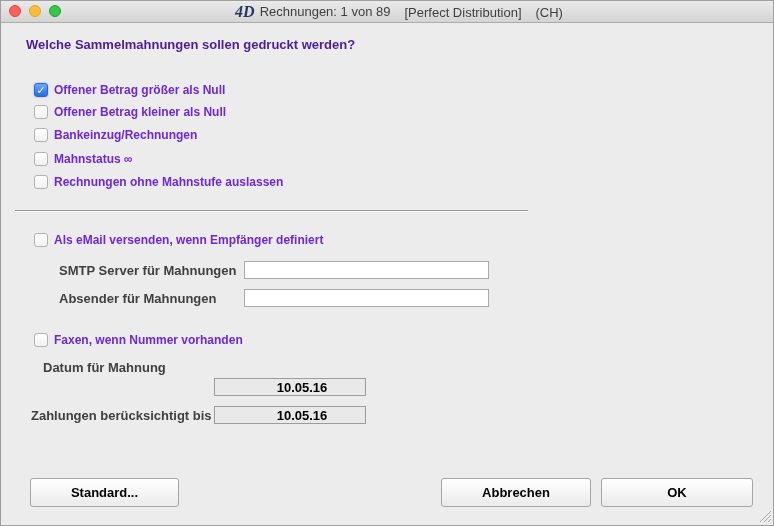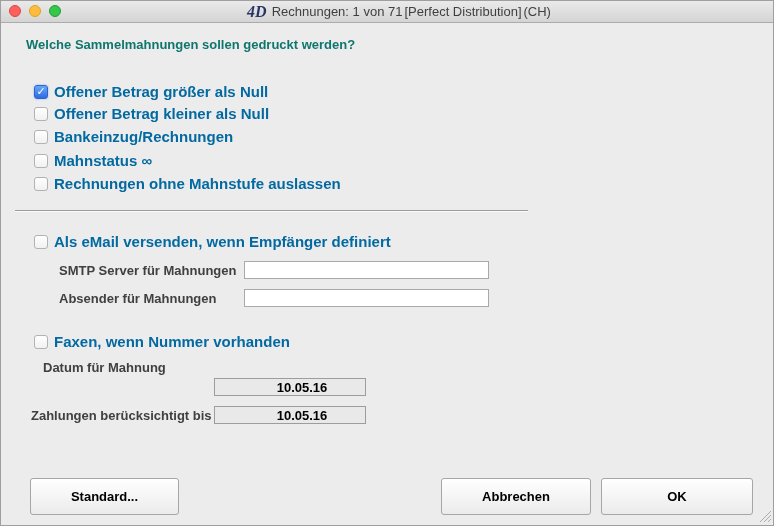--- a/index.html
+++ b/index.html
@@ -18,50 +18,50 @@
     background:linear-gradient(#eaeaea, #d4d4d4);
     border-bottom:1px solid #ababab;
     display:flex; align-items:center; justify-content:center;
   }
   .traffic { position:absolute; left:8px; top:4px; display:flex; gap:8px; }
   .light { width:12px; height:12px; border-radius:50%; }
   .light.red    { background:#fc615d; border:1px solid #e1443e; }
   .light.yellow { background:#fdbc40; border:1px solid #e0a323; }
   .light.green  { background:#34c749; border:1px solid #20a032; }
   .title-text {
-    display:flex; align-items:center; gap:2px;
+    display:flex; align-items:flex-end; gap:14px;
     font-size:13px; color:#3f3f3f; white-space:nowrap; margin-left:24px;
   }
   .title-text .seg { display:flex; align-items:center; gap:5px; }
   .app-logo {
     font-family:"Liberation Serif", serif;
     font-weight:bold; font-style:italic;
     font-size:16px; color:#273564; line-height:1;
   }
 
   
   .heading {
     position:absolute; left:25px; top:36px;
-    font-size:13px; font-weight:bold; color:#0f766e;
+    font-size:13px; font-weight:bold; color:#4c1d95;
   }
 
   .cbrow { position:absolute; display:flex; align-items:center; gap:6px; }
   .cbox {
     width:14px; height:14px; flex:0 0 auto;
     border:1px solid #b2b2b2; border-radius:3px;
     background:linear-gradient(#ffffff, #f1f1f1);
     display:flex; align-items:center; justify-content:center;
     font-size:11px; line-height:1; color:transparent;
   }
   .cbox.checked {
     background:linear-gradient(#67a9f8, #2d6be2);
     border-color:#2c63cd; color:#ffffff;
     box-shadow:0 0 2px rgba(58,126,240,.55);
   }
-  .cblabel { font-size:15px; font-weight:bold; color:#0369a1; white-space:nowrap; }
+  .cblabel { font-size:12px; font-weight:bold; color:#6d28d9; white-space:nowrap; }
 
   .divider {
     position:absolute; left:14px; top:209px; width:513px; height:2px;
     border-top:1px solid #9b9b9b; border-bottom:1px solid #fafafa;
   }
 
   .formlabel {
     position:absolute; font-size:13px; font-weight:bold; color:#404040; white-space:nowrap;
   }
   .textinput {
@@ -70,21 +70,21 @@
     font-family:"Liberation Sans", sans-serif; font-size:12px; padding:0 4px;
   }
   .datefield {
     position:absolute; left:213px; width:152px; height:18px;
     border:1px solid #9d9d9d; background:#e9e9e9;
     display:flex; align-items:center; justify-content:center;
     font-size:13px; font-weight:bold; color:#000;padding-left:24px;
   }
 
   .btn {
-    position:absolute; top:477px; height:37px;
+    position:absolute; top:477px; height:29px;
     background:linear-gradient(#ffffff, #ebebeb);
     border:1px solid #a6a6a6; border-radius:3px;
     font-family:"Liberation Sans", sans-serif;
     font-size:13px; font-weight:bold; color:#000;
     display:flex; align-items:center; justify-content:center;
     cursor:default;
   }
   .btn-standard { left:29px;  width:149px; }
   .btn-cancel   { left:440px; width:150px; }
   .btn-ok       { left:600px; width:152px; }
@@ -98,21 +98,21 @@
 
   <div class="titlebar">
     <div class="traffic">
       <div class="light red"></div>
       <div class="light yellow"></div>
       <div class="light green"></div>
     </div>
     <div class="title-text">
       <span class="seg">
         <span class="app-logo">4D</span>
-        <span>Rechnungen: 1 von 71</span>
+        <span>Rechnungen: 1 von 89</span>
       </span>
       <span>[Perfect Distribution]</span>
       <span>(CH)</span>
     </div>
   </div>
 
   <div class="heading">Welche Sammelmahnungen sollen gedruckt werden?</div>
 
   <div class="cbrow" style="left:33px; top:82px;">
     <span class="cbox checked">✓</span>

